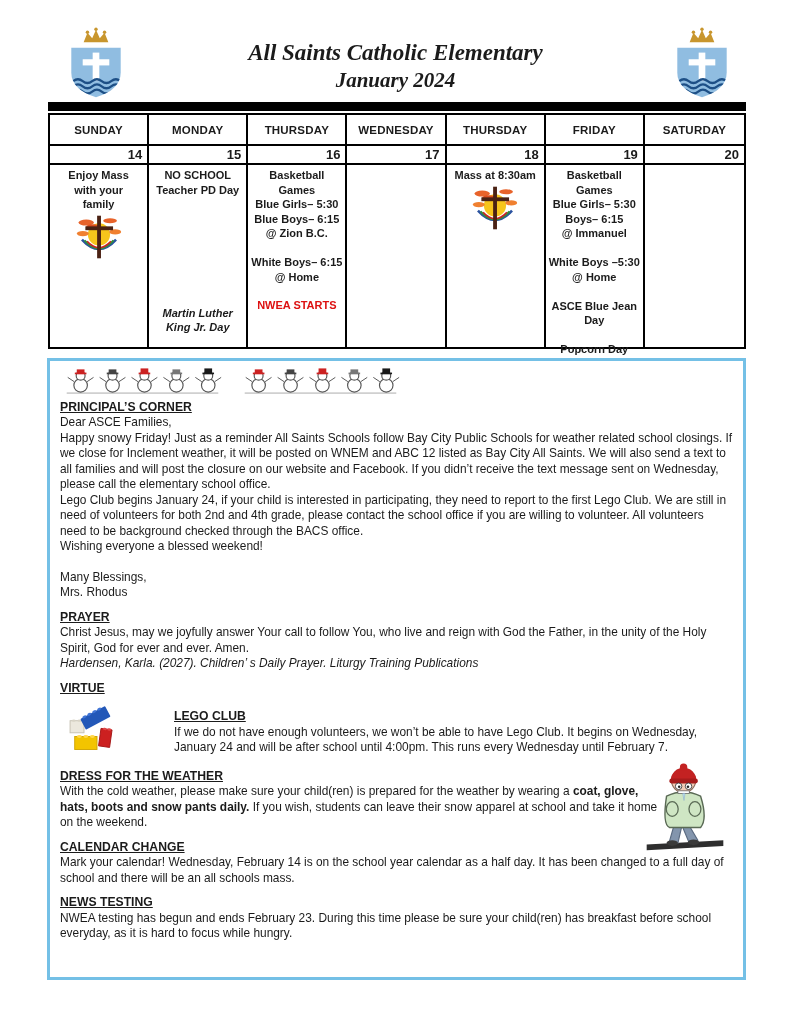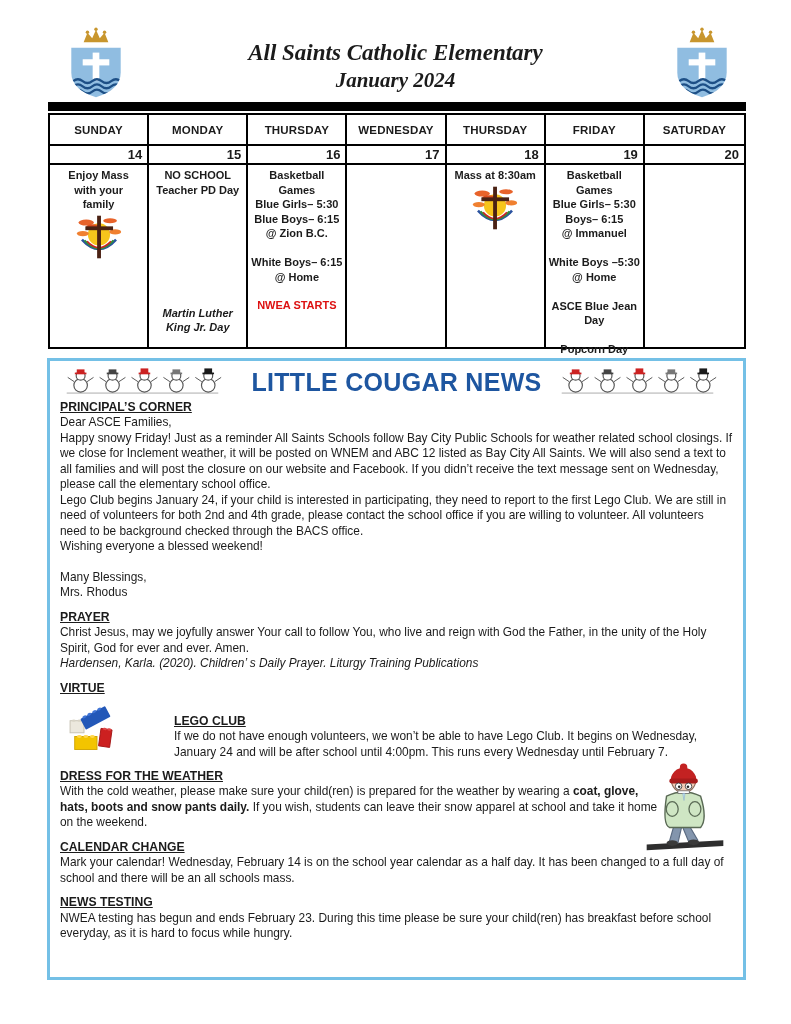--- a/index.html
+++ b/index.html
@@ -37,21 +37,21 @@
   .news{position:absolute;left:47px;top:358px;width:699px;height:622px;border:3px solid #74c0e6;
         box-sizing:border-box;padding:4px 10px 0;overflow:hidden;background:#fff;}
   .news-head{display:grid;grid-template-columns:178px 1fr 178px;align-items:center;height:34px;}
   .snowmen svg{width:165px;height:29px;}
   .news-title{text-align:center;font-weight:bold;font-size:25px;color:#1e56a0;letter-spacing:0.3px;}
   .section{margin-bottom:8px;position:relative;}
   .heading{font-weight:bold;font-size:12.2px;text-decoration:underline;line-height:1.35;}
   .news p{margin:0;font-size:11.9px;line-height:1.3;}
   .blank{height:15px;}
   .cite{font-style:italic;}
-  .lego-row{display:flex;align-items:flex-end;margin-left:8px;}
+  .lego-row{display:flex;align-items:center;margin-left:8px;}
   .lego-img svg{width:58px;height:52px;}
   .lego-text{margin-left:48px;}
   .lego-text p{max-width:595px;}
   .dress-text{max-width:600px;}
   .frozen{position:absolute;right:4px;top:-6px;}
   .frozen svg{width:88px;height:94px;}
 </style>
 </head>
 <body>
 
@@ -263,21 +263,20 @@
     </div>
   </div>
 
   <div class="news">
     <div class="news-head">
       <span class="snowmen">
         <svg viewBox="0 0 160 30">
             <use href="#snowmen-g"></use>
           </svg>
       </span>
-      <div class="news-title">LITTLE COUGAR NEWS</div>
       <span class="snowmen">
         <svg viewBox="0 0 160 30">
             <use href="#snowmen-g"></use>
           </svg>
       </span>
     </div>
 
     <div class="section">
       <div class="heading">PRINCIPAL’S CORNER</div>
       <p>Dear ASCE Families,</p>
@@ -285,21 +284,21 @@
       <p>Lego Club begins January 24, if your child is interested in participating, they need to report to the first Lego Club. We are still in need of volunteers for both 2nd and 4th grade, please contact the school office if you are willing to volunteer. All volunteers need to be background checked through the BACS office.</p>
       <p>Wishing everyone a blessed  weekend!</p>
       <div class="blank"></div>
       <p>Many Blessings,</p>
       <p>Mrs. Rhodus</p>
     </div>
 
     <div class="section">
       <div class="heading">PRAYER</div>
       <p>Christ Jesus, may we joyfully answer Your call to follow You, who live and reign with God the Father, in the unity of the Holy Spirit, God for ever and ever. Amen.</p>
-      <p class="cite">Hardensen, Karla. (2020). Children’ s Daily Prayer. Liturgy Training Publications</p>
+      <p class="cite">Hardensen, Karla. (2027). Children’ s Daily Prayer. Liturgy Training Publications</p>
     </div>
 
     <div class="section">
       <div class="heading">VIRTUE</div>
     </div>
 
     <div class="section">
       <div class="lego-row">
         <span class="lego-img">
           <svg viewBox="0 0 62 56">

